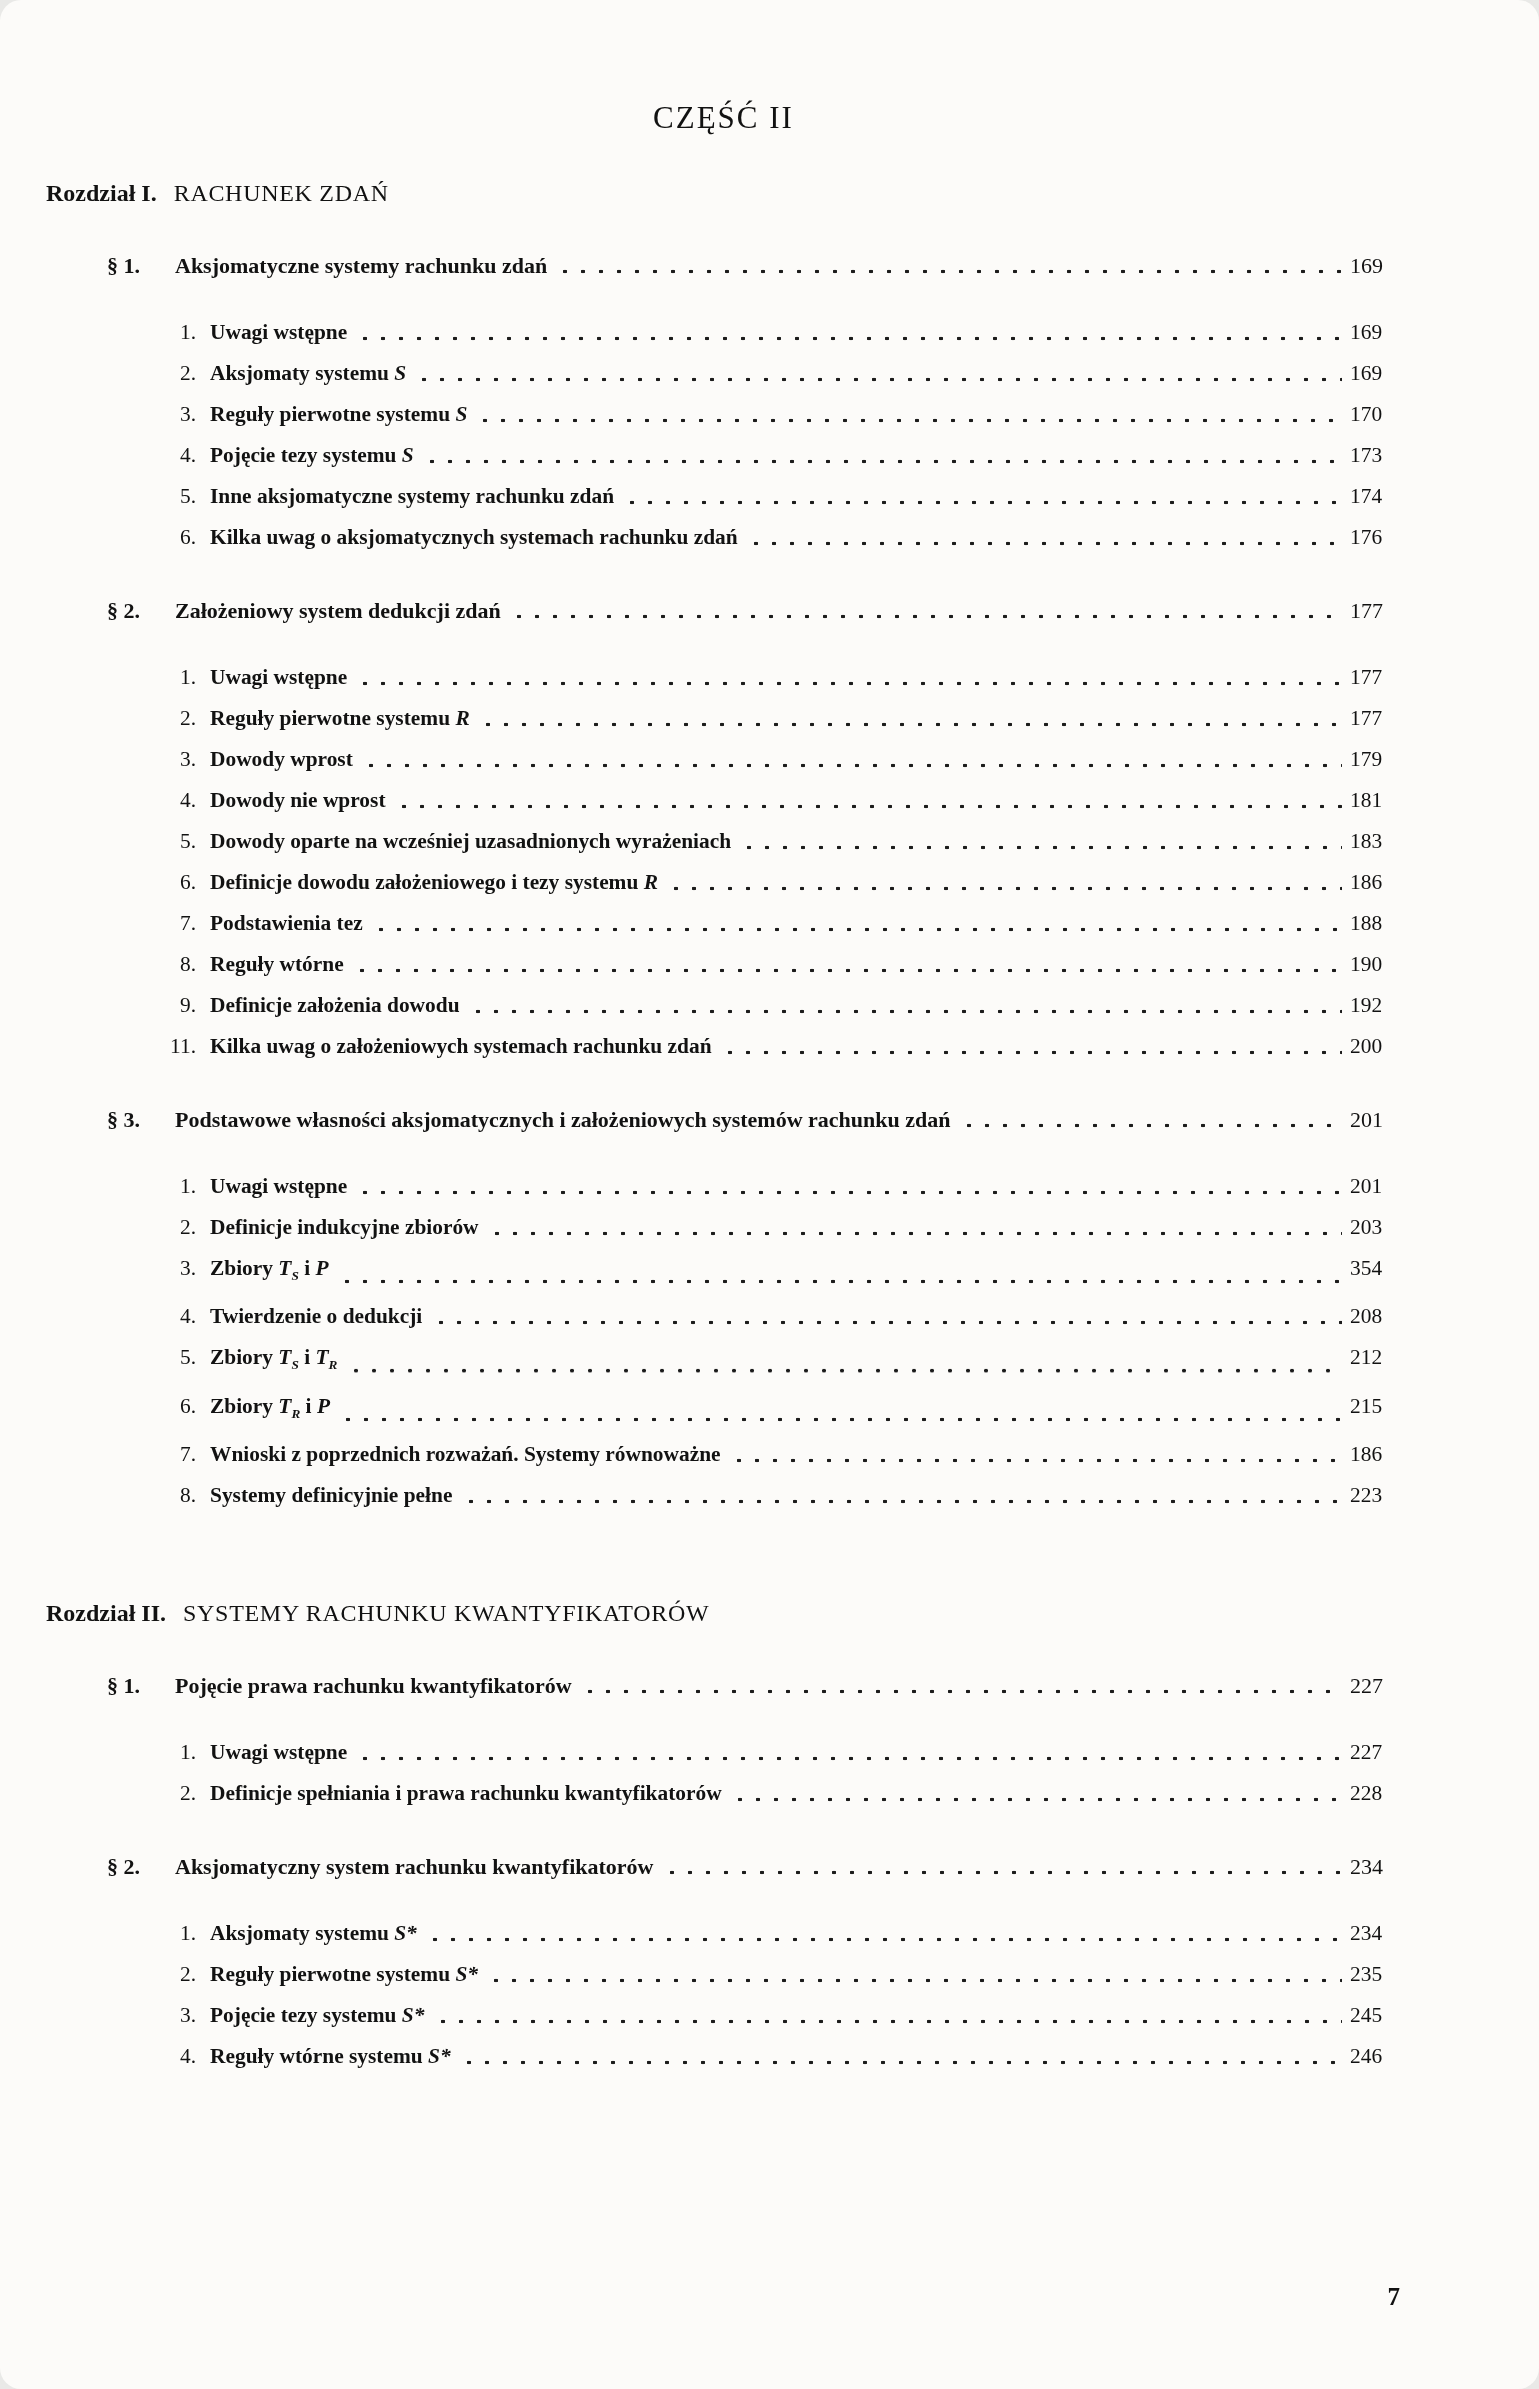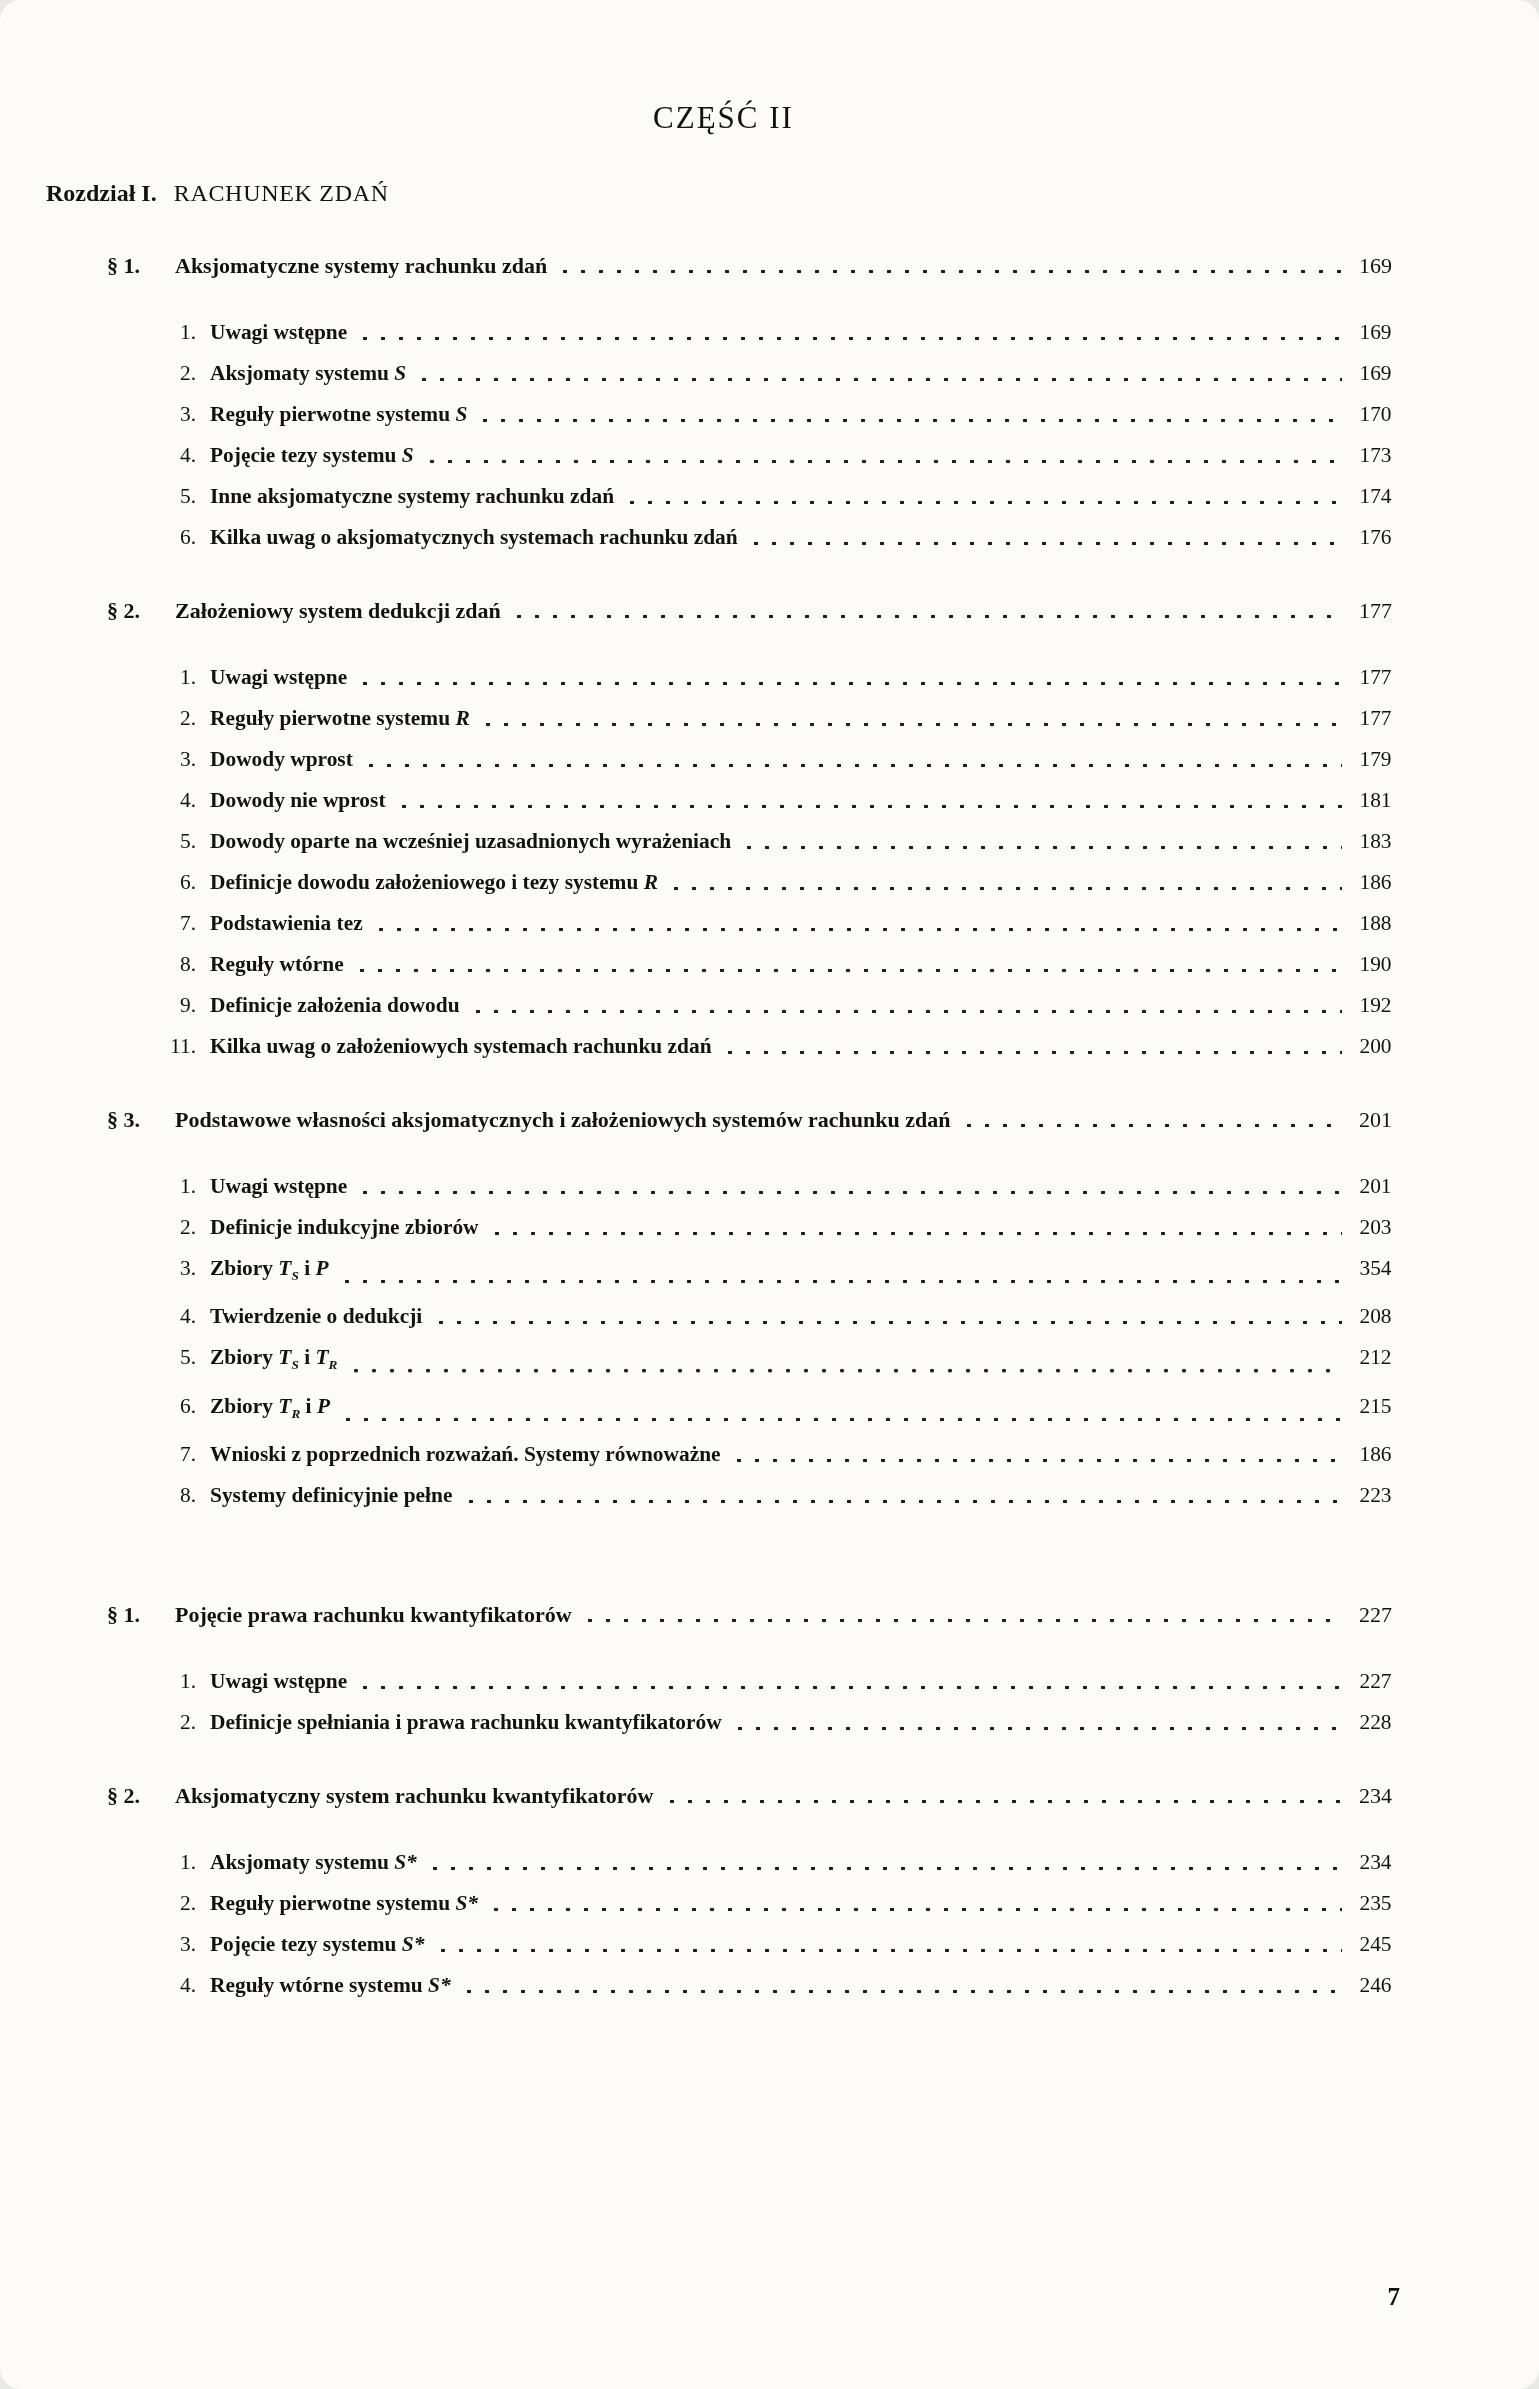--- a/index.html
+++ b/index.html
@@ -56,21 +56,21 @@
   .leader {
     flex: 1 1 auto;
     align-self: flex-end;
     height: 5.3px;
     margin: 0 8px 12px 9.2px;
     background-image: radial-gradient(circle, #1c1c1c 1.8px, rgba(0,0,0,0) 2.2px);
     background-size: 18px 5.3px;
     background-repeat: repeat-x;
     background-position: left center;
   }
-  .pg { flex: none; min-width: 51px; text-align: center; }
+  .pg { flex: none; min-width: 51px; text-align: left; }
   .page-number {
     position: absolute;
     right: 139px;
     bottom: 78px;
     font-size: 25px;
     font-weight: bold;
   }
 </style>
 </head>
 <body>
@@ -243,20 +243,21 @@
           </div>
           <div class="row item-row">
             <span class="num">8.</span>
             <span class="txt"><span class="part">Systemy definicyjnie pełne</span></span>
             <span class="leader"></span>
             <span class="pg">223</span>
           </div>
         </div>
       </div>
       <div class="chapter">
+        <div class="chapter-heading"><span class="ch-label">Rozdział II.</span><span class="ch-title">SYSTEMY RACHUNKU KWANTYFIKATORÓW</span></div>
         <div class="row section-row">
           <span class="sec-label">§ 1.</span>
           <span class="sec-title">Pojęcie prawa rachunku kwantyfikatorów</span>
           <span class="leader"></span>
           <span class="pg">227</span>
         </div>
         <div class="items">
           <div class="row item-row">
             <span class="num">1.</span>
             <span class="txt"><span class="part">Uwagi wstępne</span></span>

